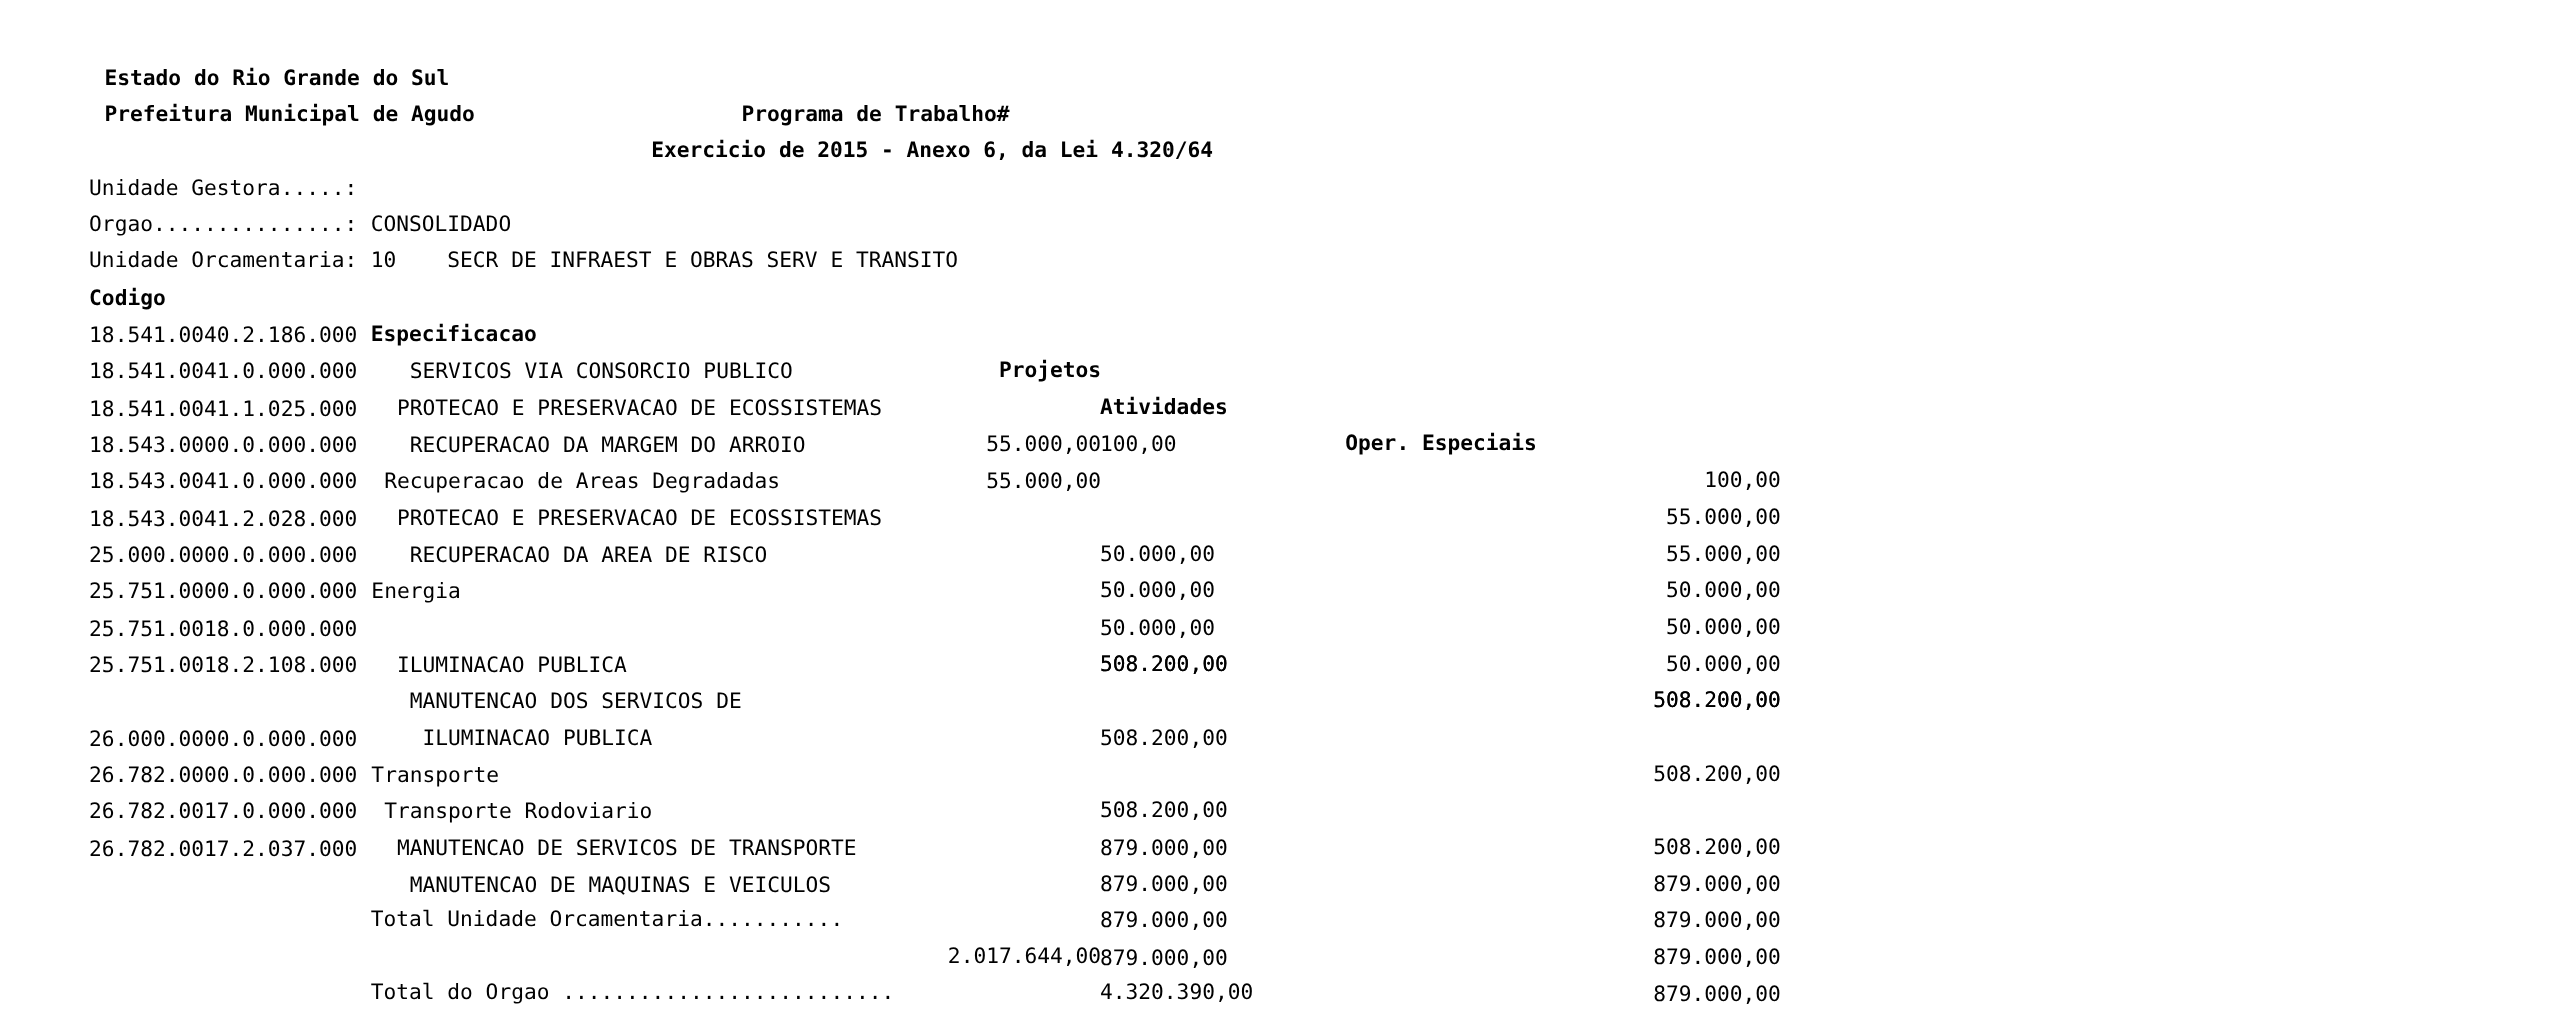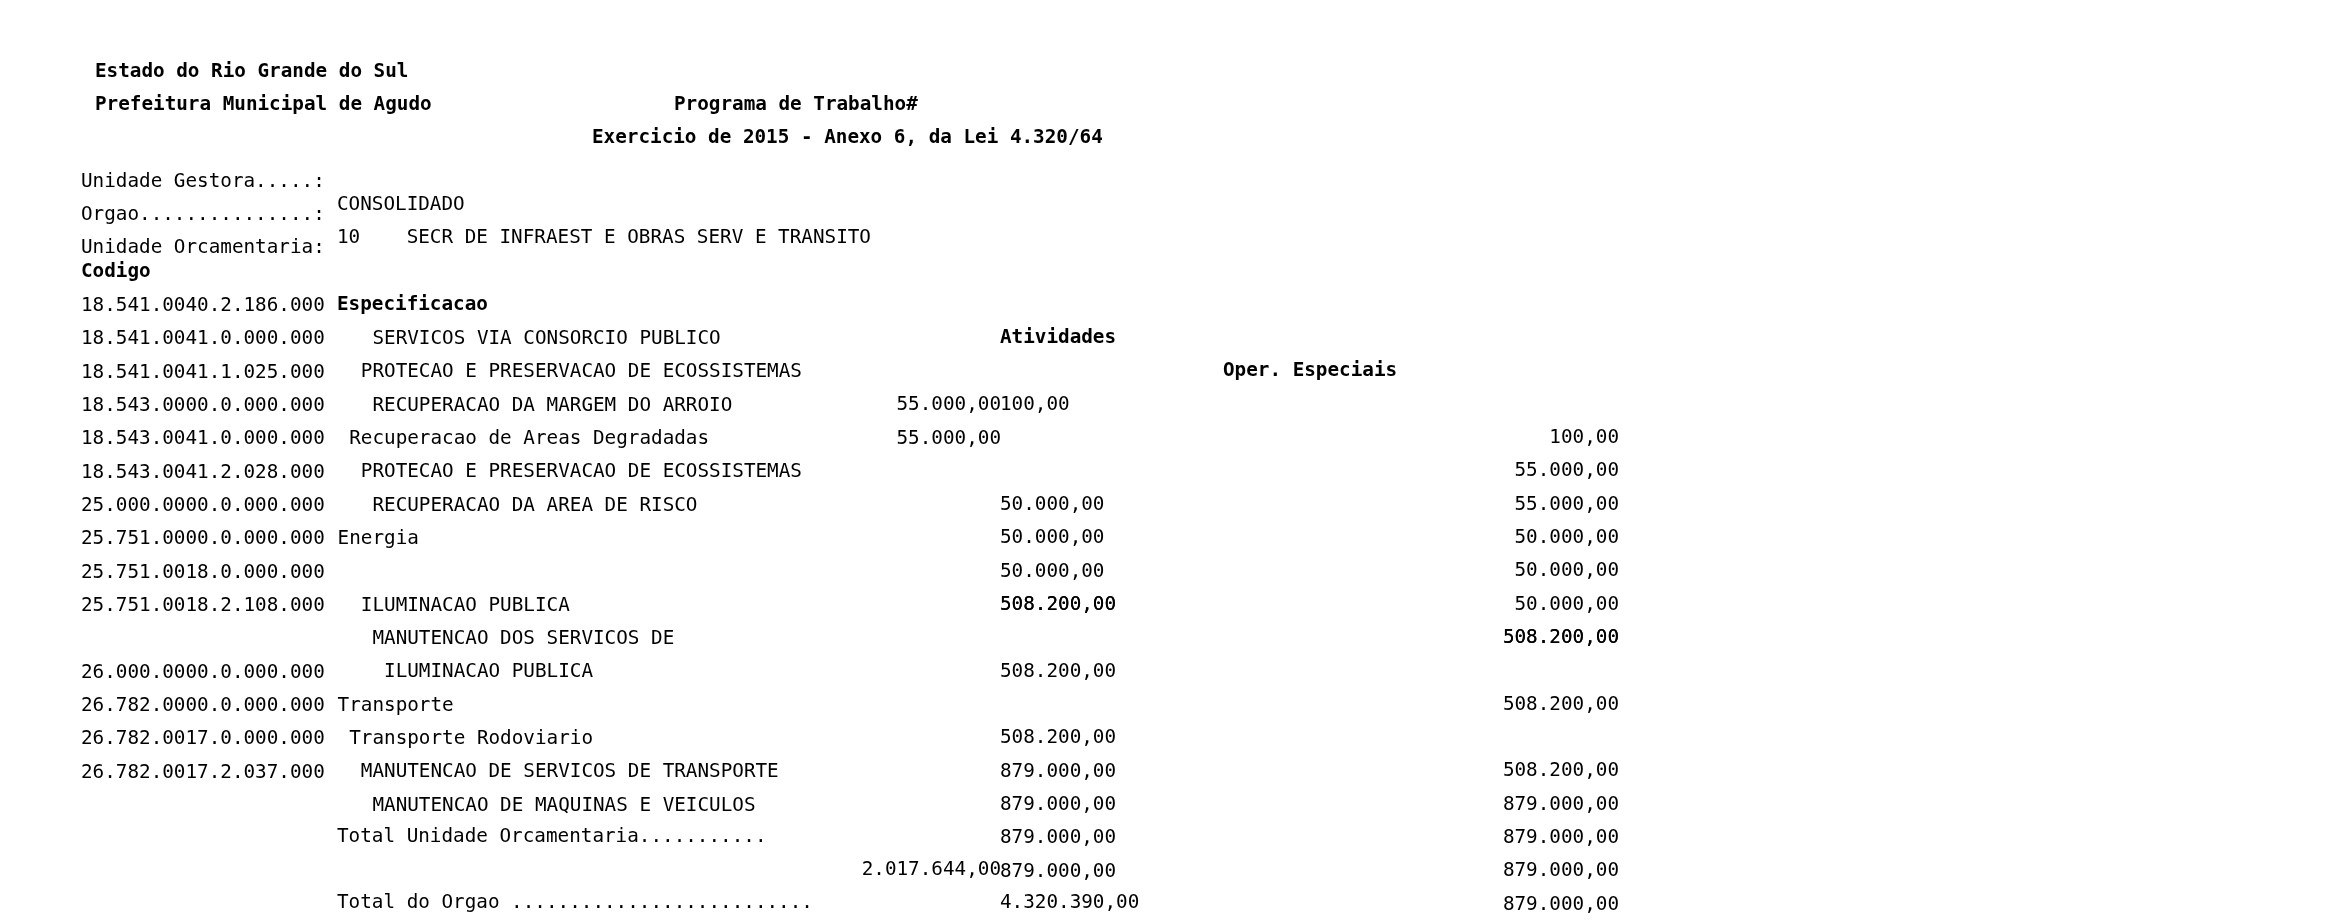--- a/index.html
+++ b/index.html
@@ -20,21 +20,21 @@
     height: 33px;
     line-height: 33px;
     white-space: pre;
   }
   .b { font-weight: bold; }
   .cell { position: absolute; white-space: pre; }
   
   .c-hleft  { left: 95px; }
   .c-title  { left: 674px; }
   .c-sub    { left: 592px; }
-  .c-label  { left: 81px; margin-top: 10px; }
+  .c-label  { left: 81px; }
   .c-value  { left: 337px; }
   .c-code   { left: 81px; }
   .c-spec   { left: 326px; }
   .c-spech  { left: 337px; }
   .c-tlabel { left: 337px; }
   .c-proj   { left: 700px;  width: 301px; text-align: right; }
   .c-ativ   { left: 1000px; width: 200px; text-align: left; }
   .c-oper   { left: 1223px; }
   .c-total  { left: 1320px; width: 299px; text-align: right; }
 </style>
@@ -58,20 +58,21 @@
   <span class="cell c-label">Orgao...............:</span>
   <span class="cell c-value">10    SECR DE INFRAEST E OBRAS SERV E TRANSITO</span>
 </div>
 <div class="line" style="top:187px">
   <span class="cell c-label">Unidade Orcamentaria:</span>
 </div>
 
 <div class="line b" style="top:221px">
   <span class="cell c-code">Codigo</span>
   <span class="cell c-spech">Especificacao</span>
+  <span class="cell c-proj">Projetos</span>
   <span class="cell c-ativ">Atividades</span>
   <span class="cell c-oper">Oper. Especiais</span>
 </div>
 
 <div class="line" style="top:255px">
   <span class="cell c-code">18.541.0040.2.186.000</span>
   <span class="cell c-spec">    SERVICOS VIA CONSORCIO PUBLICO</span>
   <span class="cell c-proj"></span>
   <span class="cell c-ativ">100,00</span>
   <span class="cell c-total">100,00</span>

